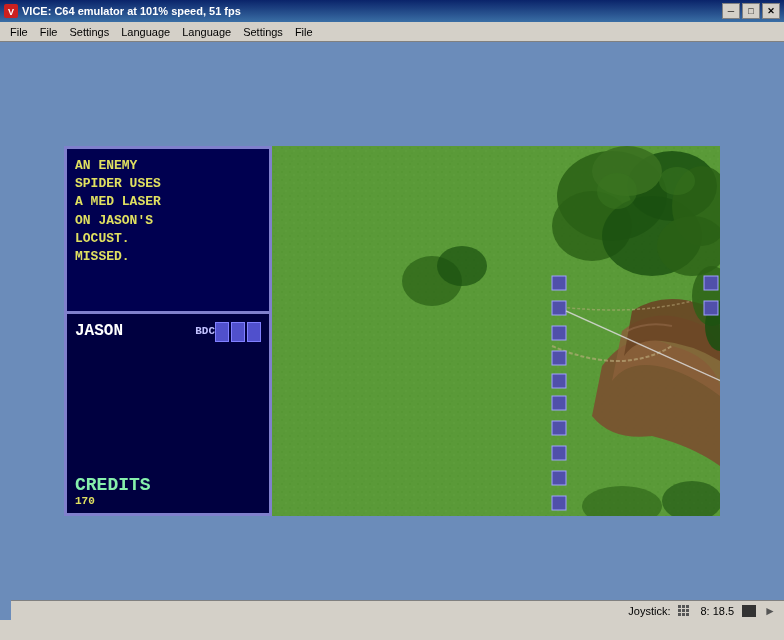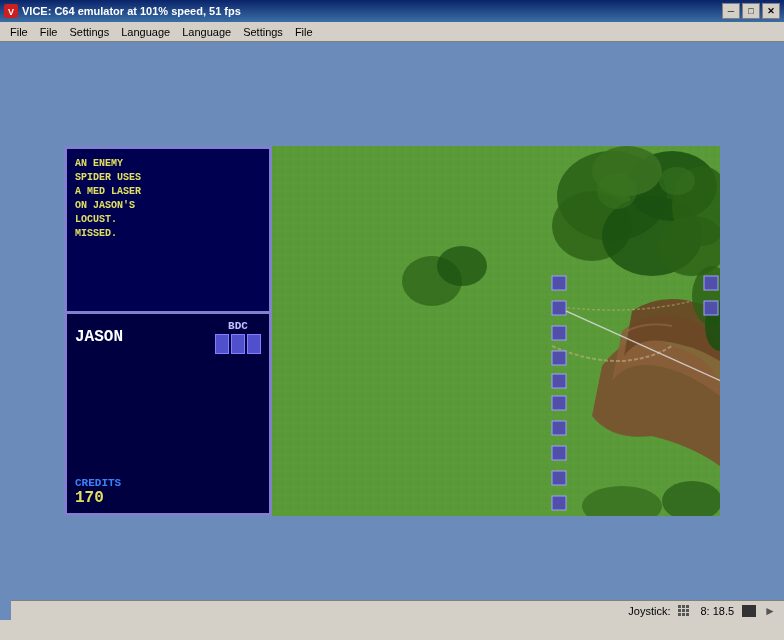--- a/index.html
+++ b/index.html
@@ -111,21 +111,21 @@
     #message-box {
       flex: 0 0 165px;
       border-bottom: 3px solid #8080cc;
       padding: 8px;
       background: #000050;
       display: flex;
       align-items: flex-start;
     }
     #message-text {
       font-family: 'Courier New', monospace;
-      font-size: 10px;
+      font-size: 13px;
       color: #e0e060;
       line-height: 1.4;
       text-transform: uppercase;
       font-weight: bold;
       white-space: pre-line;
     }
 
     
     #char-panel {
       flex: 1;
@@ -142,21 +142,21 @@
     }
     #char-name {
       font-family: Liberation Mono, monospace;
       font-size: 16px;
       color: #ffffff;
       font-weight: bold;
       text-transform: uppercase;
     }
     #bdc-section {
       display: flex;
-      flex-direction: column;
+      flex-direction: row;
       align-items: center;
     }
     #bdc-label {
       font-family: 'Courier New', monospace;
       font-size: 11px;
       color: #c0c0ff;
       font-weight: bold;
     }
     #bdc-bars {
       display: flex;
@@ -168,27 +168,27 @@
       height: 20px;
       background: #5050cc;
       border: 1px solid #8080ff;
     }
     #credits-section {
       margin-top: auto;
       padding-top: 4px;
     }
     #credits-label {
       font-family: 'Courier New', monospace;
-      font-size: 11px;
-      color: #3b82f6;
+      font-size: 18px;
+      color: #86efac;
       font-weight: bold;
     }
     #credits-value {
       font-family: 'Courier New', monospace;
-      font-size: 16px;
+      font-size: 11px;
       color: #e0e060;
       font-weight: bold;
     }
 
     
     #game-map {
       flex: 1;
       height: 370px;
       position: relative;
       overflow: hidden;

